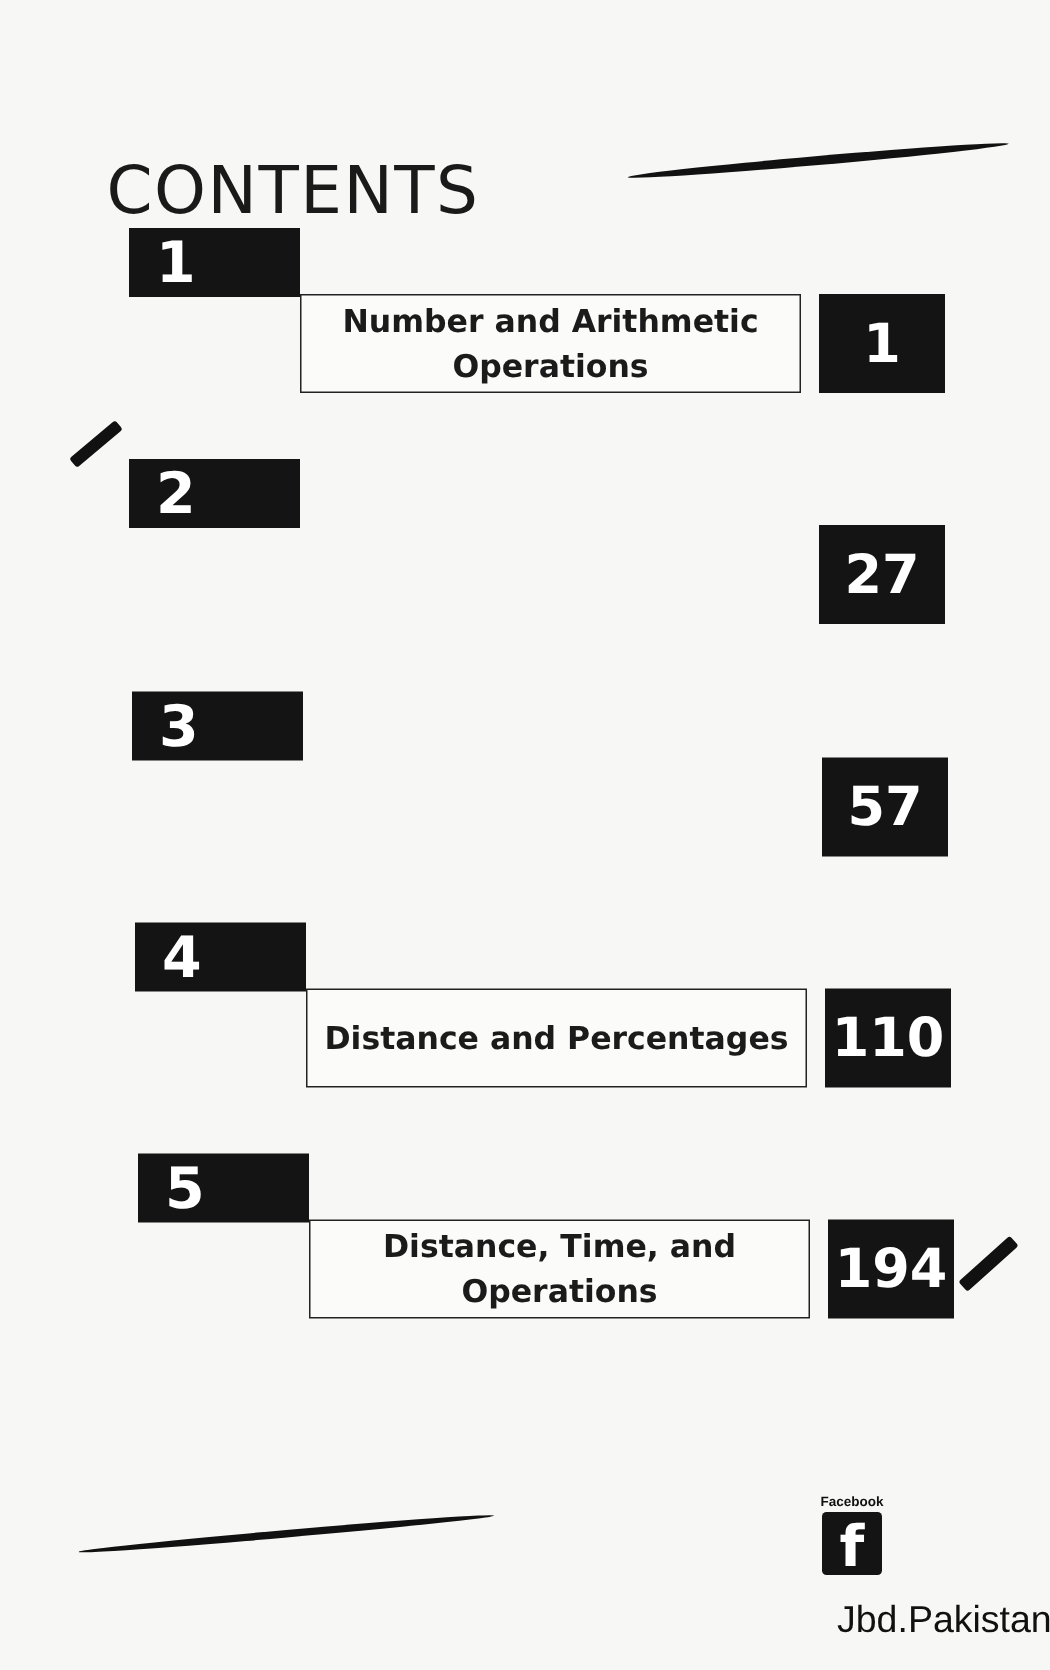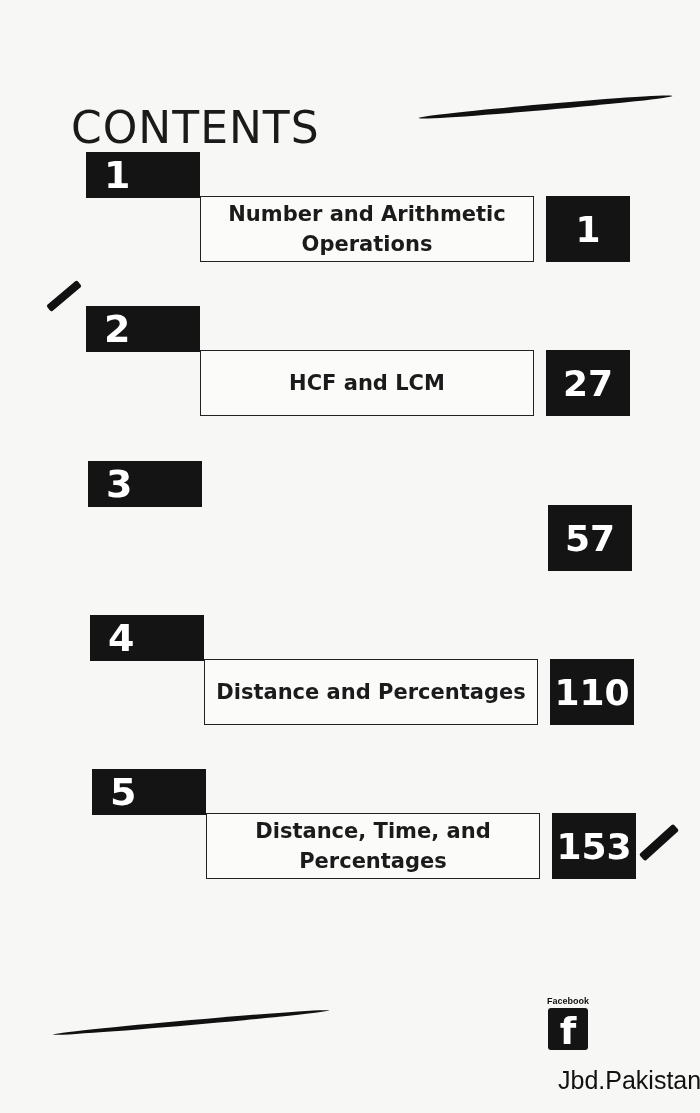--- a/index.html
+++ b/index.html
@@ -23,33 +23,32 @@
 <div class="stroke" style="left:636px;top:838px;width:46px;height:9px;transform:rotate(-42deg);border-radius:2px;"></div>
 <div class="stroke" style="left:52px;top:1020px;width:278px;height:5px;transform:rotate(-5deg);"></div>
 
 <div class="entry" style="top:152px;">
   <div class="num">1</div>
   <div class="box">Number and Arithmetic Operations</div>
   <div class="page">1</div>
 </div>
 <div class="entry" style="top:306px;">
   <div class="num">2</div>
-  <div class="box">HCF and LCM</div>
   <div class="page">27</div>
 </div>
 <div class="entry" style="top:461px;left:2px;">
   <div class="num">3</div>
   <div class="page">57</div>
 </div>
 <div class="entry" style="top:615px;left:4px;">
   <div class="num">4</div>
   <div class="box">Distance and Percentages</div>
   <div class="page">110</div>
 </div>
 <div class="entry" style="top:769px;left:6px;">
   <div class="num">5</div>
-  <div class="box">Distance, Time, and Percentages</div>
-  <div class="page">153</div>
+  <div class="box">Distance, Time, and Operations</div>
+  <div class="page">194</div>
 </div>
 
 <div class="fb">f</div>
 <div class="fb-label">Facebook</div>
 <div class="handle">Jbd.Pakistan</div>
 
 </body></html>

